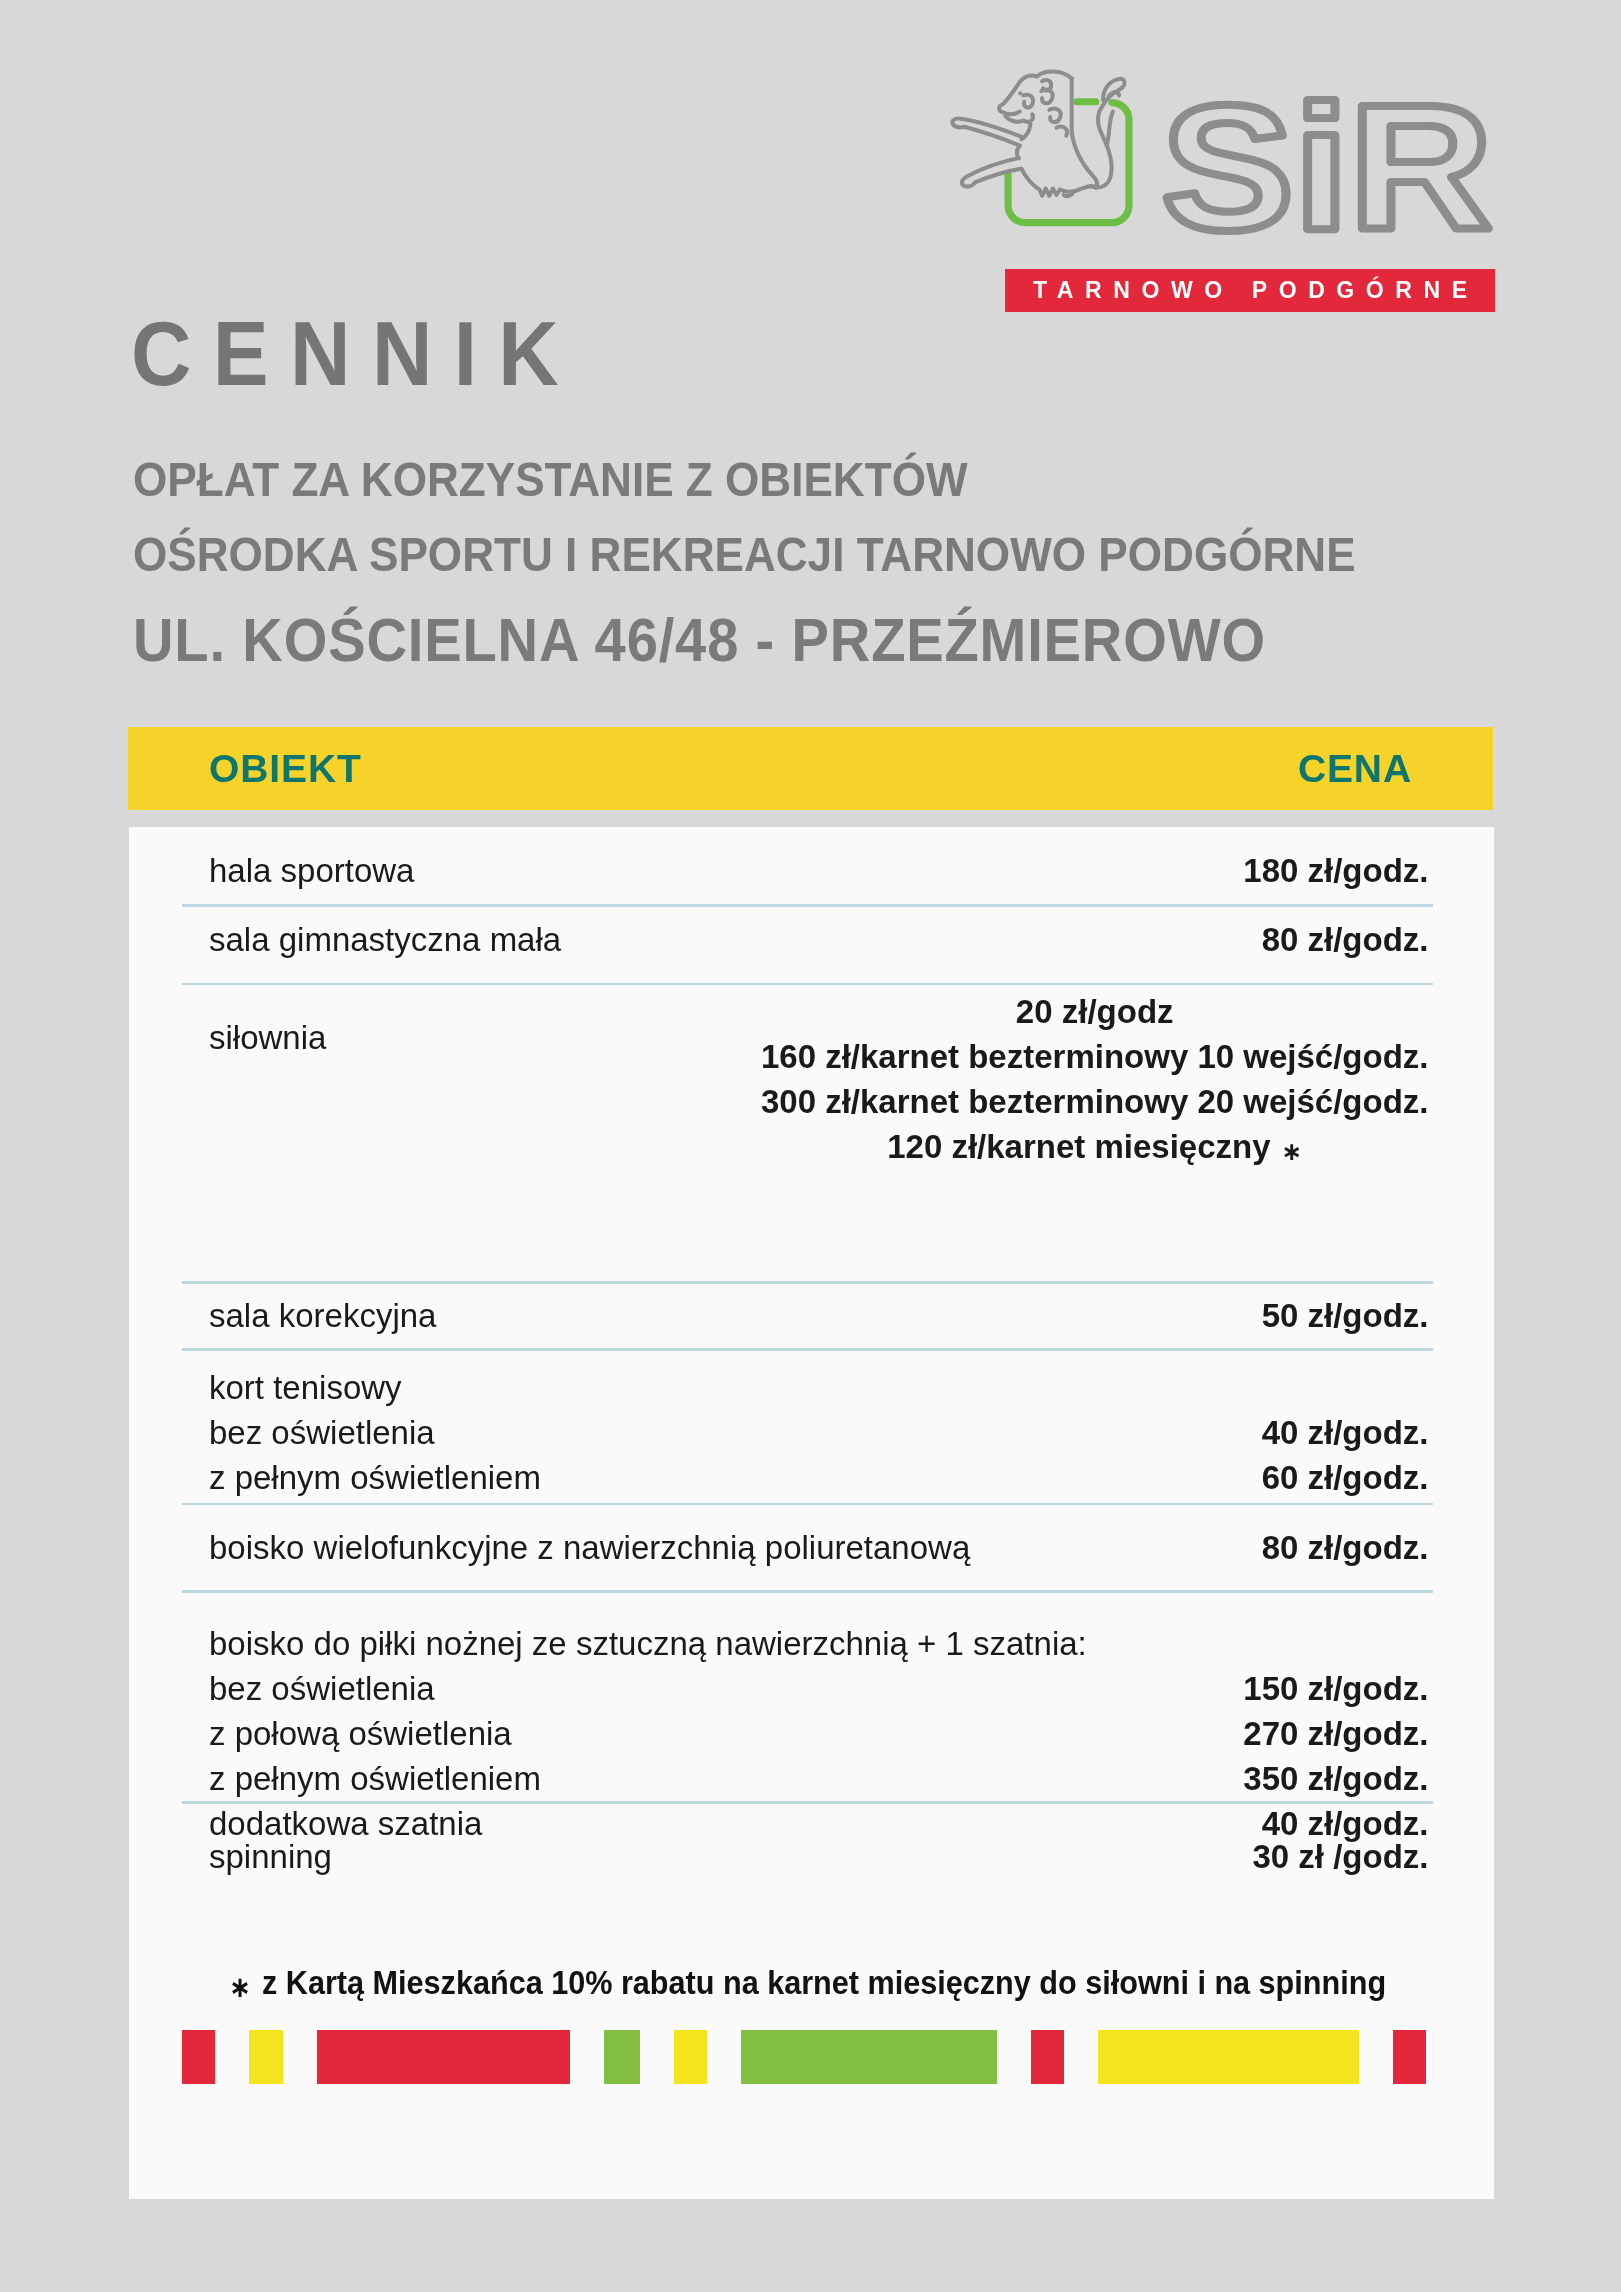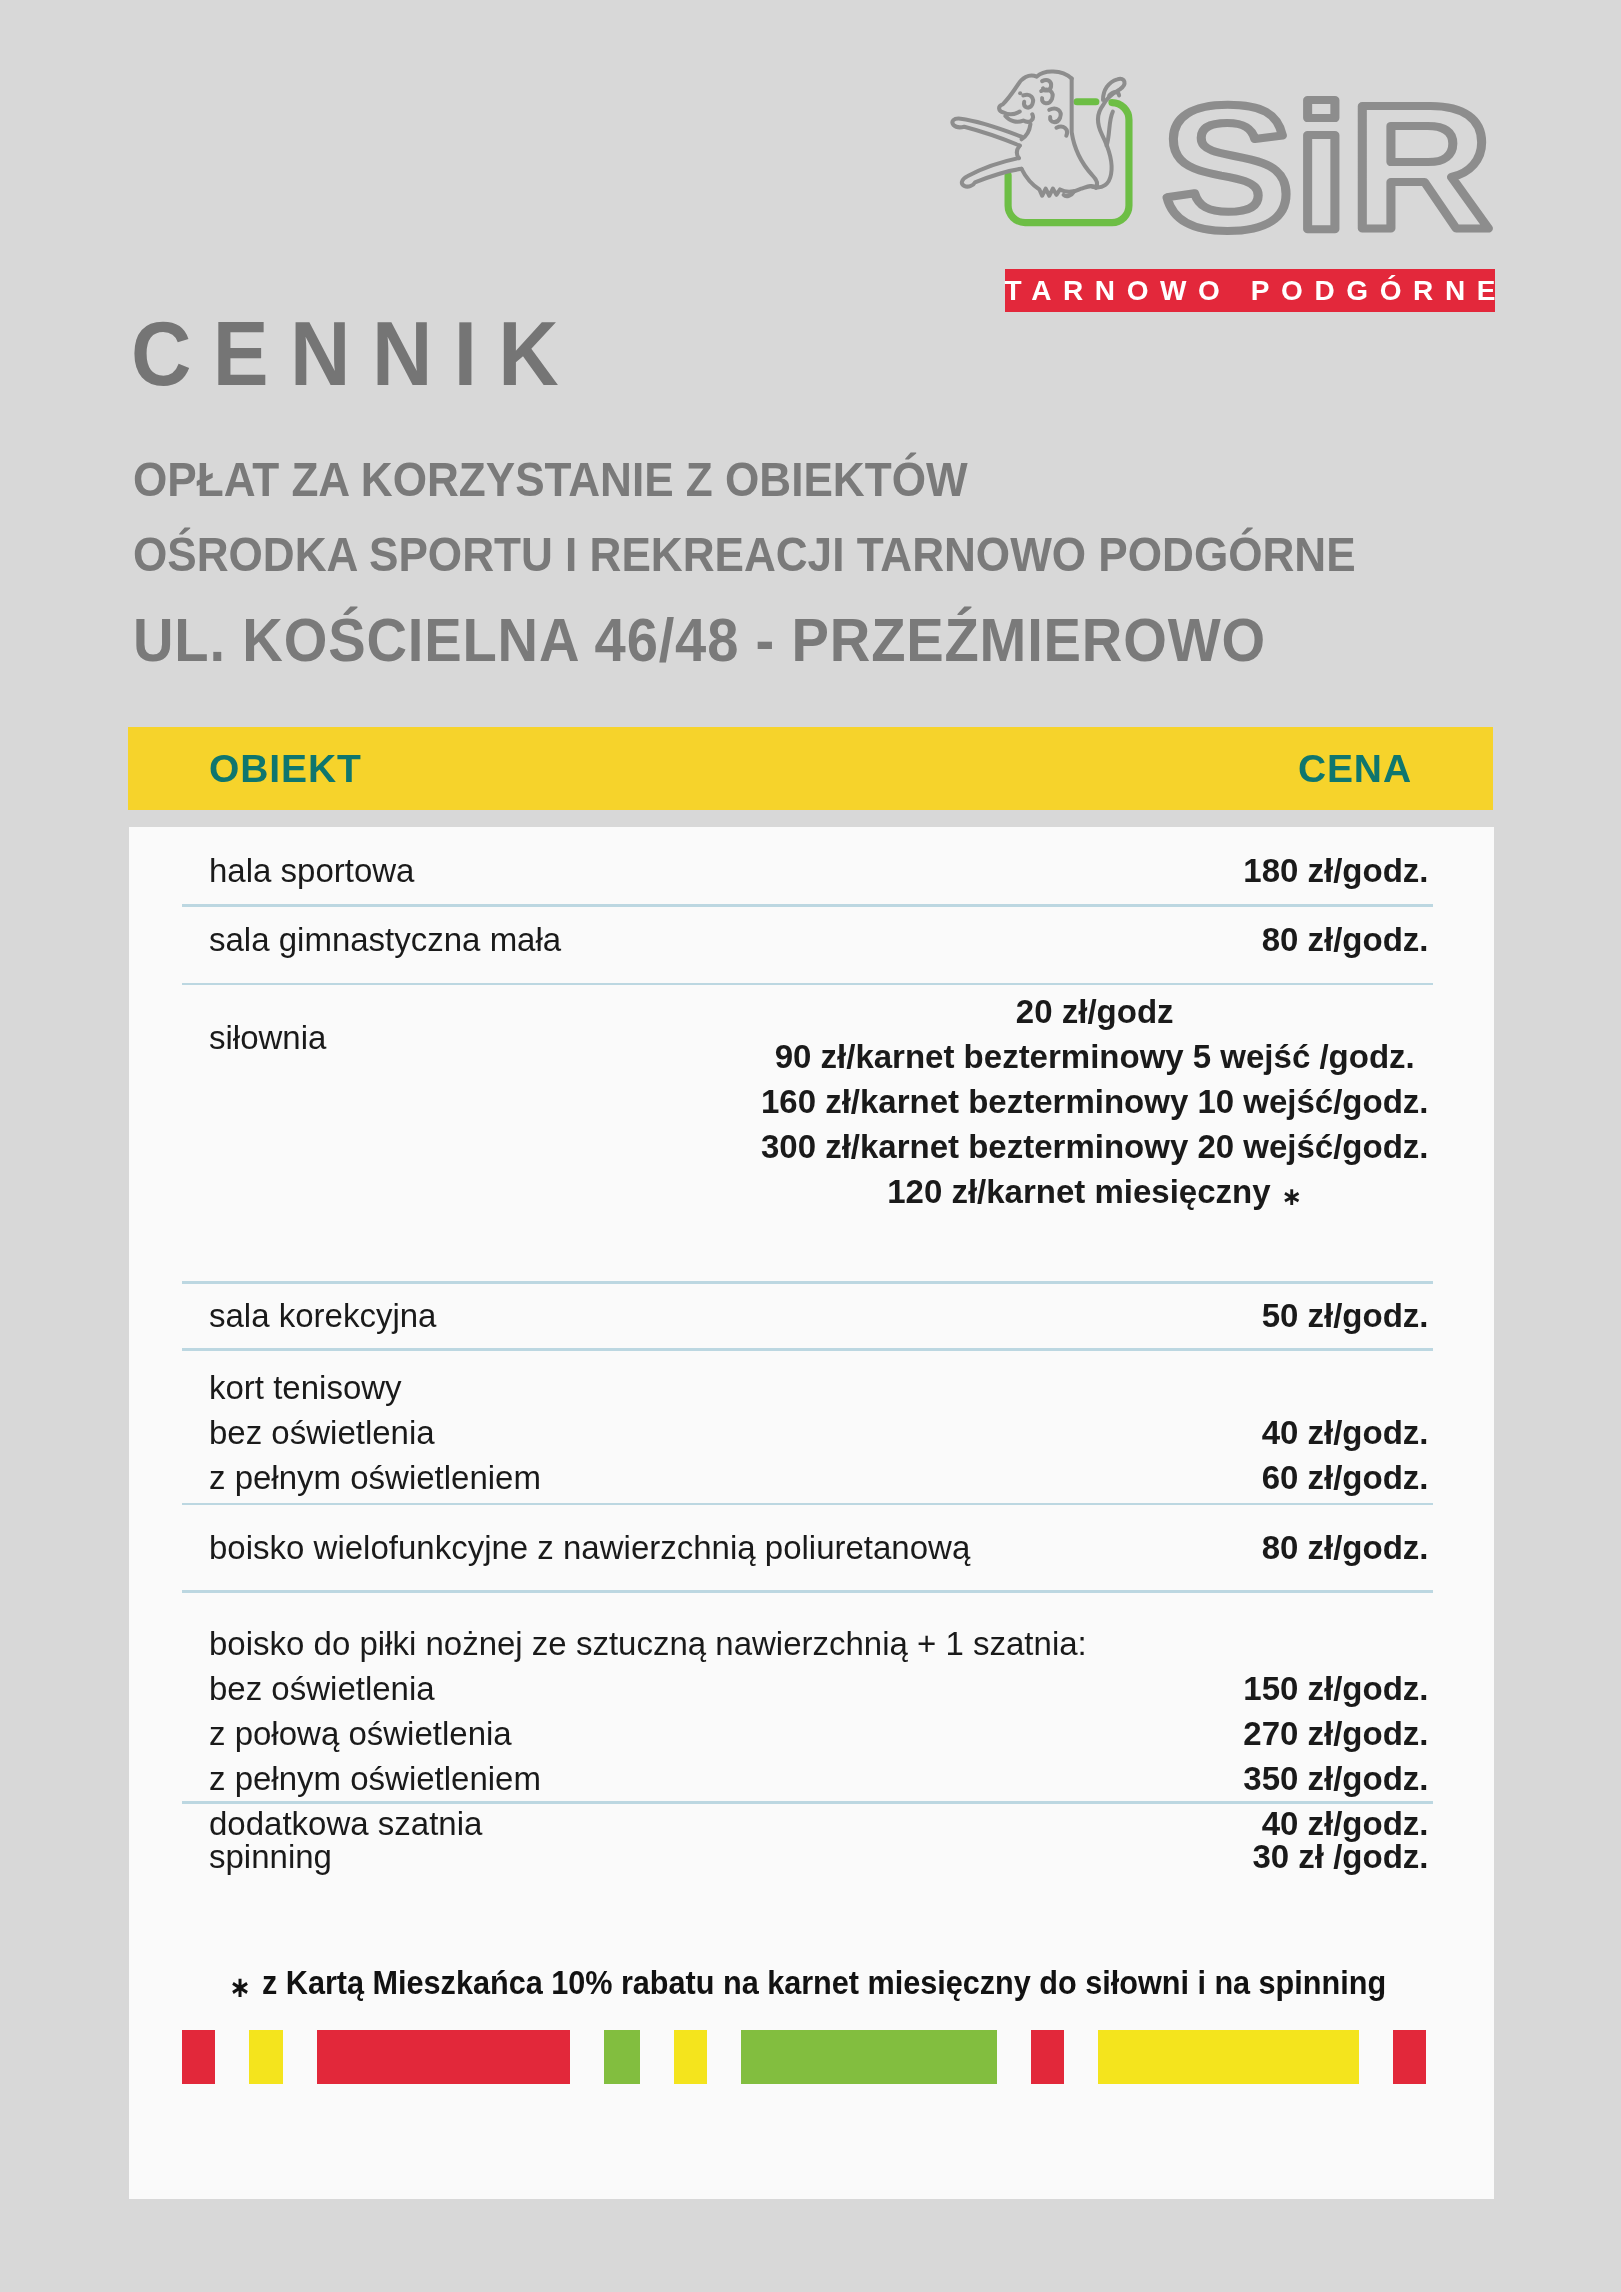--- a/index.html
+++ b/index.html
@@ -3,21 +3,21 @@
 <meta charset="utf-8">
 <style>
   html,body{margin:0;padding:0;background:#d8d8d8;}
   .page{position:relative;width:1621px;height:2293px;background:#d8d8d8;overflow:hidden;
         font-family:"Liberation Sans",sans-serif;color:#1a1a1a;}
 
   
   .logo-box{position:absolute;left:949px;top:56px;width:573px;height:215px;}
   .banner{position:absolute;left:1005px;top:269px;width:490px;height:43px;background:#e3283b;
           display:flex;align-items:center;justify-content:center;}
-  .banner span{color:#ffffff;font-weight:bold;font-size:28px;letter-spacing:11.6px;
+  .banner span{color:#ffffff;font-weight:bold;font-size:23px;letter-spacing:11.6px;
                padding-left:11.6px;white-space:nowrap;}
 
   
   .title{position:absolute;left:131px;top:305px;margin:0;font-size:90px;font-weight:800;
          color:#757575;letter-spacing:23px;transform:scaleX(.93);transform-origin:left top;
          white-space:nowrap;line-height:1.1;}
   .sub{position:absolute;left:133px;color:#7a7a7a;font-weight:bold;transform-origin:left top;
        white-space:nowrap;line-height:1.2;}
   .sub1{top:450px;font-size:49px;transform:scaleX(.90);}
   .sub2{top:525px;font-size:49px;transform:scaleX(.90);}
@@ -127,21 +127,20 @@
     <div class="row r2">
       <span class="lbl">sala gimnastyczna mała</span>
       <span class="prc">80 zł/godz.</span>
     </div>
     <div class="divider"></div>
 
     <div class="sil">
       <span class="lbl">siłownia</span>
       <div class="plist">
         <div>20 zł/godz</div>
-        <div>90 zł/karnet bezterminowy 5 wejść /godz.</div>
         <div>160 zł/karnet bezterminowy 10 wejść/godz.</div>
         <div>300 zł/karnet bezterminowy 20 wejść/godz.</div>
         <div><span>120 zł/karnet miesięczny</span><span class="star-sm">∗</span></div>
       </div>
     </div>
     <div class="divider"></div>
 
     <div class="row r4">
       <span class="lbl">sala korekcyjna</span>
       <span class="prc">50 zł/godz.</span>

